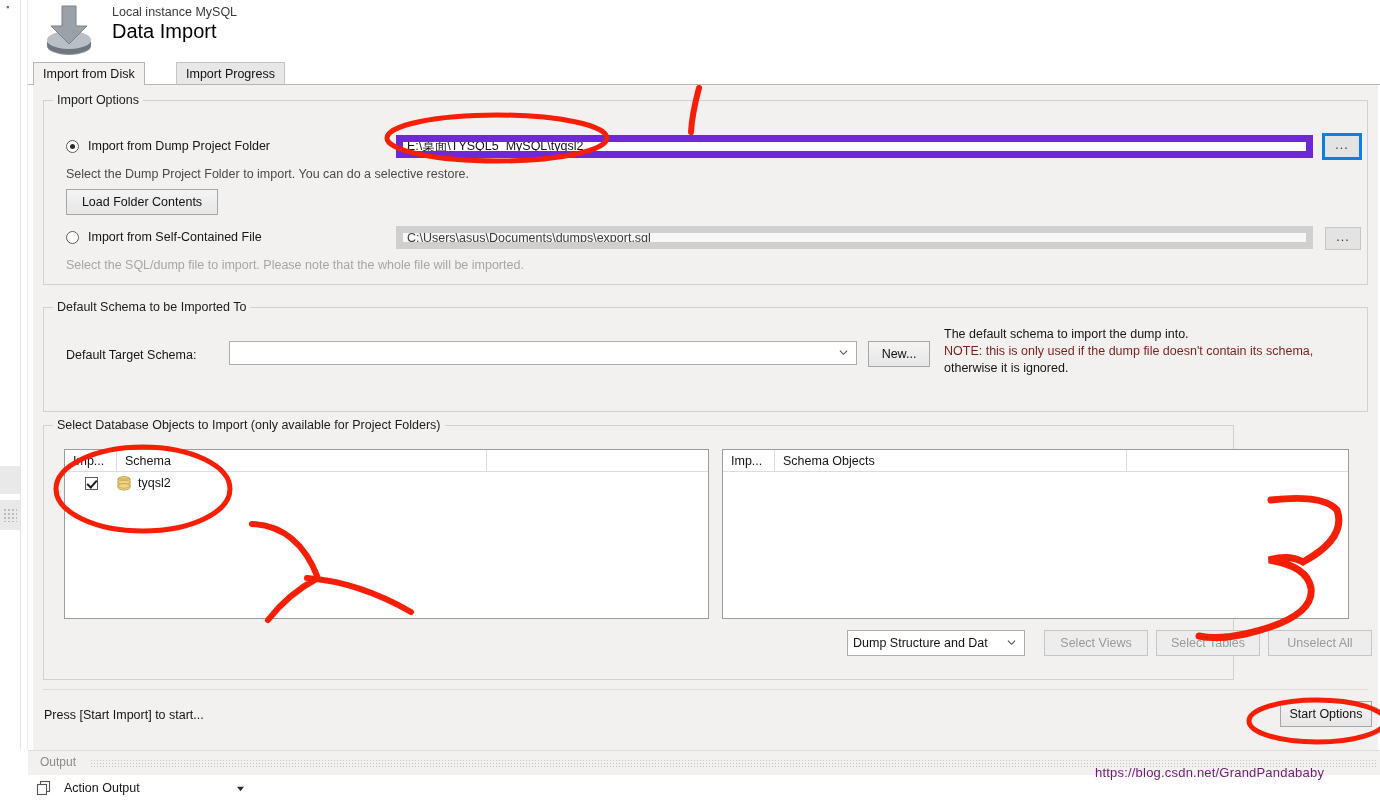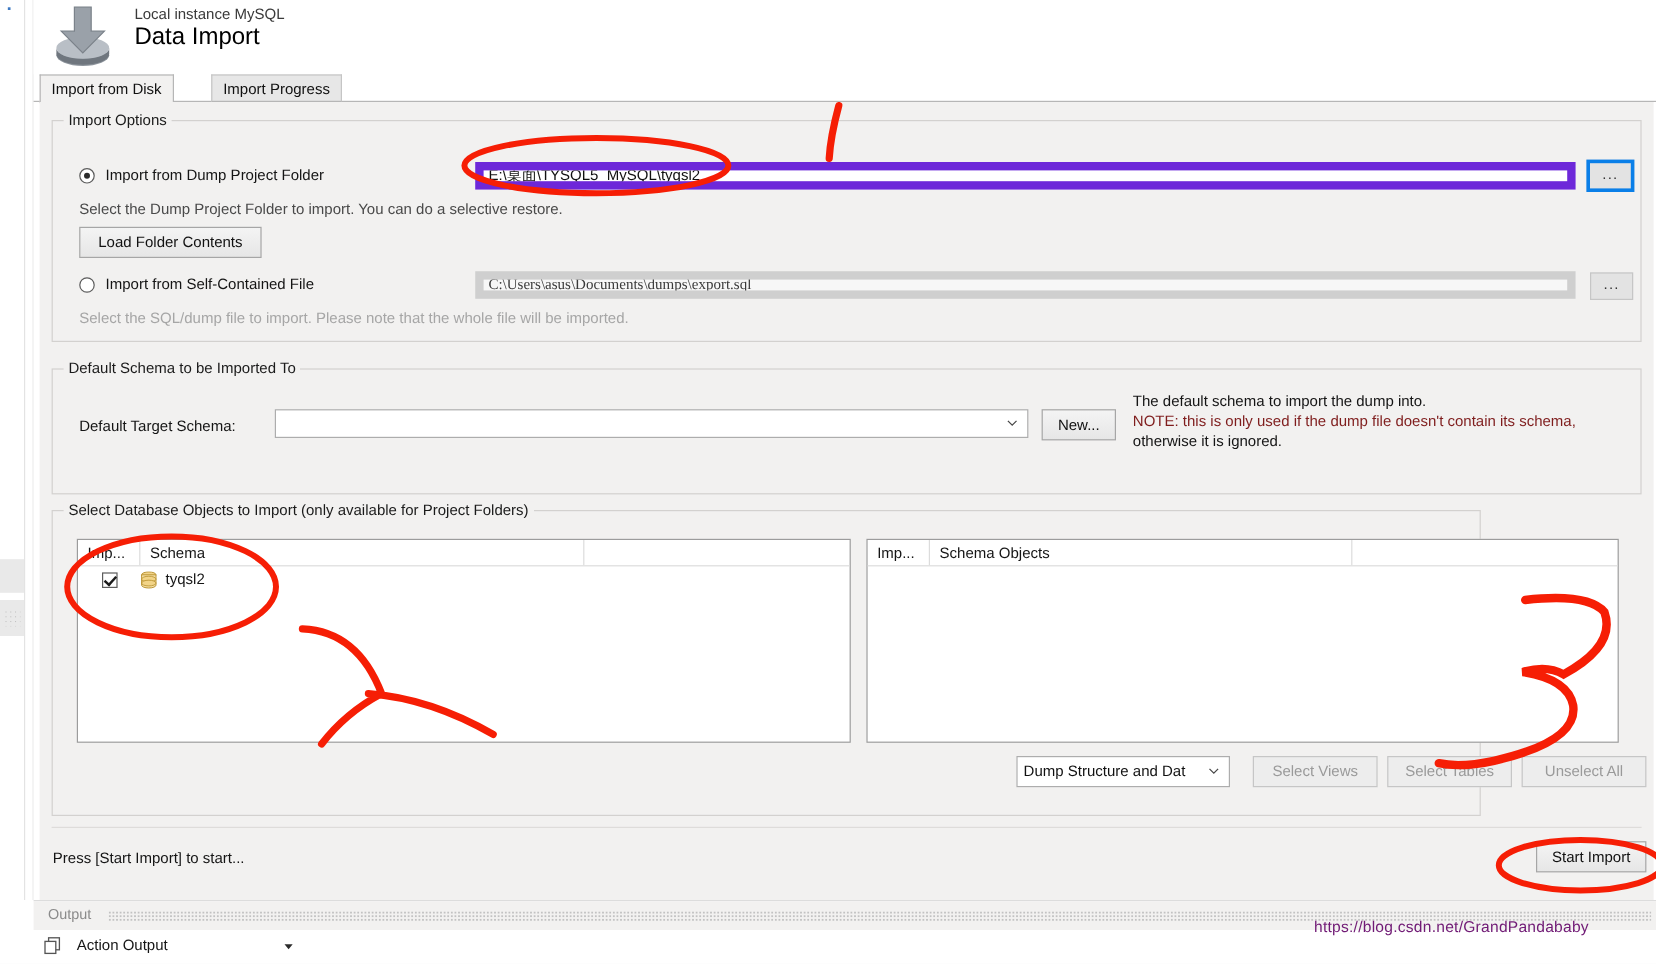--- a/index.html
+++ b/index.html
@@ -269,21 +269,21 @@
 
       <div class="hint" style="left:22px; top:66px;">Select the Dump Project Folder to import. You can do a selective restore.</div>
 
       <div class="btn" style="left:22px; top:88px; width:152px; height:26px;">Load Folder Contents</div>
 
       <div class="radio-row" style="left:22px; top:129px;">
         <div class="radio"></div>
         <div class="radio-label">Import from Self-Contained File</div>
       </div>
 
-      <div class="tinput disabled" style="left:352px; top:125px; width:917px; height:23px;font-family:Liberation Serif, serif;">C:\Users\asus\Documents\dumps\export.sql</div>
+      <div class="tinput disabled" style="left:352px; top:125px; width:917px; height:23px;">C:\Users\asus\Documents\dumps\export.sql</div>
 
       <div class="btn browse disabled" style="left:1281px; top:126px; width:36px; height:23px;">...</div>
 
       <div class="hint dim" style="left:22px; top:157px;">Select the SQL/dump file to import. Please note that the whole file will be imported.</div>
     </div>
 
     <div class="group g-schema">
       <div class="group-title">Default Schema to be Imported To</div>
 
       <div class="hint" style="left:22px; top:40px; color:#151515;">Default Target Schema:</div>
@@ -342,21 +342,21 @@
         </svg>
       </div>
 
       <div class="btn disabled" style="left:1000px; top:204px; width:104px; height:26px;">Select Views</div>
       <div class="btn disabled" style="left:1112px; top:204px; width:104px; height:26px;">Select Tables</div>
       <div class="btn disabled" style="left:1224px; top:204px; width:104px; height:26px;">Unselect All</div>
     </div>
 
     <div class="statusbar">
       <div class="status-text">Press [Start Import] to start...</div>
-      <div class="btn" style="left:1237px; top:11px; width:92px; height:26px;">Start Import</div>
+      <div class="btn" style="left:1237px; top:11px; width:92px; height:26px;">Start Options</div>
     </div>
   </div>
 
   <div class="output-sep"></div>
   <div class="output-bar">
     <div class="output-label">Output</div>
     <div class="output-grip"></div>
   </div>
   <div class="output-body">
     <svg class="ao-icon" viewBox="0 0 16 16">

